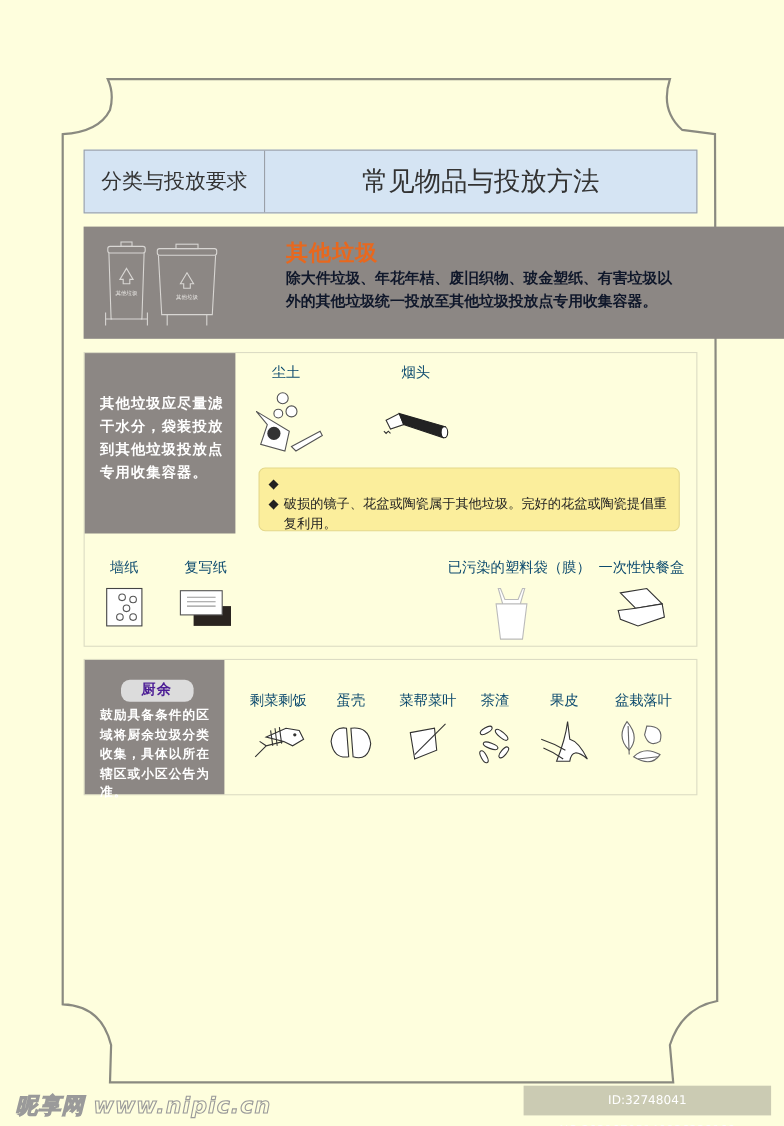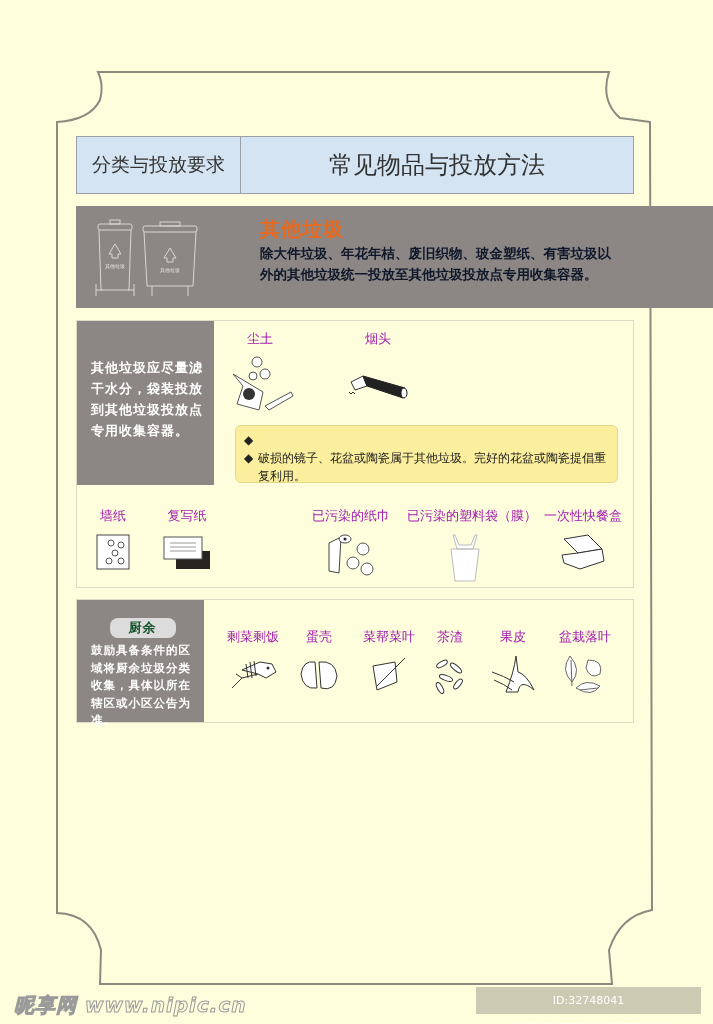--- a/index.html
+++ b/index.html
@@ -42,21 +42,21 @@
   .sec2 {
     position:absolute; left:76px; top:320px; width:558px; height:268px;
     background:#fefedd; border:1px solid #dcdcc4; box-sizing:border-box;
   }
   .sec2 .side {
     position:absolute; left:0; top:0; width:137px; height:164px; background:#8c8784;
     box-sizing:border-box; padding:36px 8px 0 14px;
     color:#fff; font-weight:bold; font-size:13px; line-height:21px; letter-spacing:1px;
   }
   .item { position:absolute; text-align:center; }
-  .item .lbl { color:#a21caf; font-size:13px; white-space:nowrap; }
+  .item .lbl { color:#0c4a6e; font-size:13px; white-space:nowrap; }
   .item svg { display:block; margin:6px auto 0; }
 
   .note {
     position:absolute; left:158px; top:104px; width:383px; height:58px;
     background:#fbee9c; border:1px solid #e4d88a; border-radius:6px; box-sizing:border-box;
     padding:5px 8px; font-size:12px; color:#222; line-height:18px;
   }
   .note .row { display:flex; }
   .note .bul { width:14px; flex:none; }
 
@@ -64,21 +64,21 @@
   .sec3 {
     position:absolute; left:76px; top:599px; width:558px; height:124px;
     background:#fefedd; border:1px solid #dcdcc4; box-sizing:border-box;
   }
   .sec3 .side {
     position:absolute; left:0; top:0; width:127px; height:122px; background:#8c8784;
     box-sizing:border-box; padding:14px 10px 0 14px;
     color:#fff; font-weight:bold; font-size:11.5px; line-height:17.5px; letter-spacing:1px;
   }
   .sec3 .pill {
-    display:block; width:66px; margin:4px auto 4px; background:#dcdcdc; color:#14532d; border-radius:8px;
+    display:block; width:66px; margin:4px auto 4px; background:#dcdcdc; color:#4c1d95; border-radius:8px;
     text-align:center; font-size:13px; line-height:20px;
   }
 
   .wm-left {
     position:absolute; left:14px; top:992px; font-size:20px; font-weight:bold; font-style:italic;
     color:#fefedd; -webkit-text-stroke:1px #9a9a9a; letter-spacing:1px;
   }
   .wm-right {
     position:absolute; left:476px; top:987px; width:225px; height:27px; background:#cbcbb3;
     color:#fff; font-size:11px; line-height:27px; text-align:center;
@@ -173,31 +173,20 @@
     <svg width="50" height="44" viewBox="0 0 50 44">
       <rect x="14" y="20" width="34" height="18" fill="#2a2420"></rect>
       <rect x="2" y="6" width="38" height="22" fill="#fff" stroke="#555"></rect>
       <g stroke="#999">
           <line x1="8" y1="12" x2="34" y2="12"></line>
           <line x1="8" y1="16" x2="34" y2="16"></line>
           <line x1="8" y1="20" x2="34" y2="20"></line>
         </g>
     </svg>
   </div>
-  <div class="item" style="left:232px; top:186px; width:84px;">
-    <div class="lbl">已污染的纸巾</div>
-    <svg width="56" height="48" viewBox="0 0 56 48">
-      <path d="M6,12 L6,40 L16,42 L18,6 Z" fill="#fff" stroke="#444"></path>
-      <ellipse cx="22" cy="8" rx="6" ry="4" fill="#fff" stroke="#444"></ellipse>
-      <circle cx="22" cy="8" r="1.5" fill="#222"></circle>
-      <circle cx="40" cy="18" r="6" fill="#fff" stroke="#555"></circle>
-      <circle cx="30" cy="32" r="6" fill="#fff" stroke="#555"></circle>
-      <circle cx="44" cy="38" r="6" fill="#fff" stroke="#555"></circle>
-    </svg>
-  </div>
   <div class="item" style="left:330px; top:186px; width:116px;">
     <div class="lbl">已污染的塑料袋（膜）</div>
     <svg width="40" height="52" viewBox="0 0 40 52">
       <path d="M8,4 L12,18 L28,18 L32,4 L30,4 L26,14 L14,14 L10,4 Z M6,18 L34,18 L30,50 L10,50 Z" fill="#fff" stroke="#bbb"></path>
     </svg>
   </div>
   <div class="item" style="left:466px; top:186px; width:80px;">
     <div class="lbl">一次性快餐盒</div>
     <svg width="50" height="44" viewBox="0 0 50 44">
       <path d="M6,8 L30,4 L44,18 L20,22 Z" fill="#fff" stroke="#333"></path>

